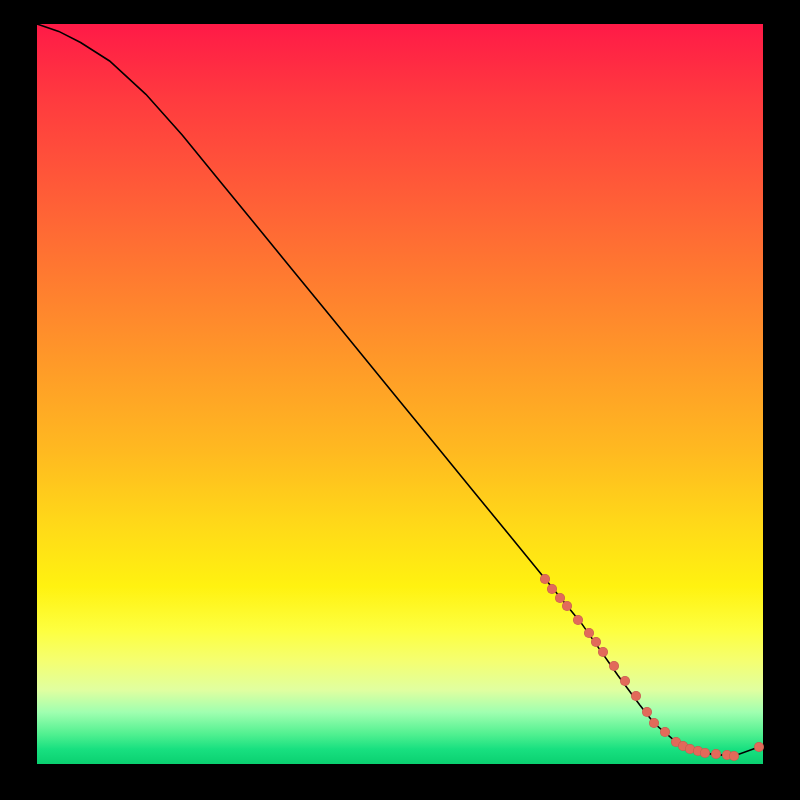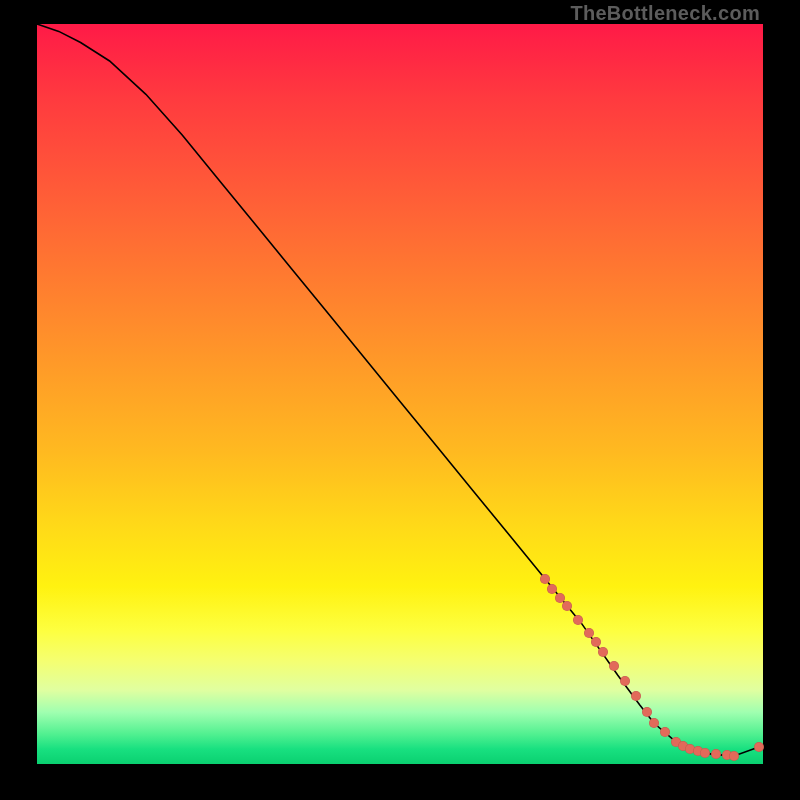--- a/index.html
+++ b/index.html
@@ -90,14 +90,13 @@
       <div class="pt" style="left: 675.88px; top: 741.8px; background: rgb(226, 106, 90);"></div>
       <div class="pt" style="left: 683.14px; top: 746.24px; background: rgb(226, 106, 90);"></div>
       <div class="pt" style="left: 690.4px; top: 749.2px; background: rgb(226, 106, 90);"></div>
       <div class="pt" style="left: 697.66px; top: 751.42px; background: rgb(226, 106, 90);"></div>
       <div class="pt" style="left: 704.92px; top: 752.9px; background: rgb(226, 106, 90);"></div>
       <div class="pt" style="left: 715.81px; top: 754.38px; background: rgb(226, 106, 90);"></div>
       <div class="pt" style="left: 726.7px; top: 755.12px; background: rgb(226, 106, 90);"></div>
       <div class="pt" style="left: 733.96px; top: 755.86px; background: rgb(226, 106, 90);"></div>
       <div class="pt" style="left: 759.37px; top: 746.98px; background: rgb(226, 106, 90);"></div>
     </div>
-  <div class="watermark">TheBottleneck.com</div>
 </div>
 
 </body></html>

